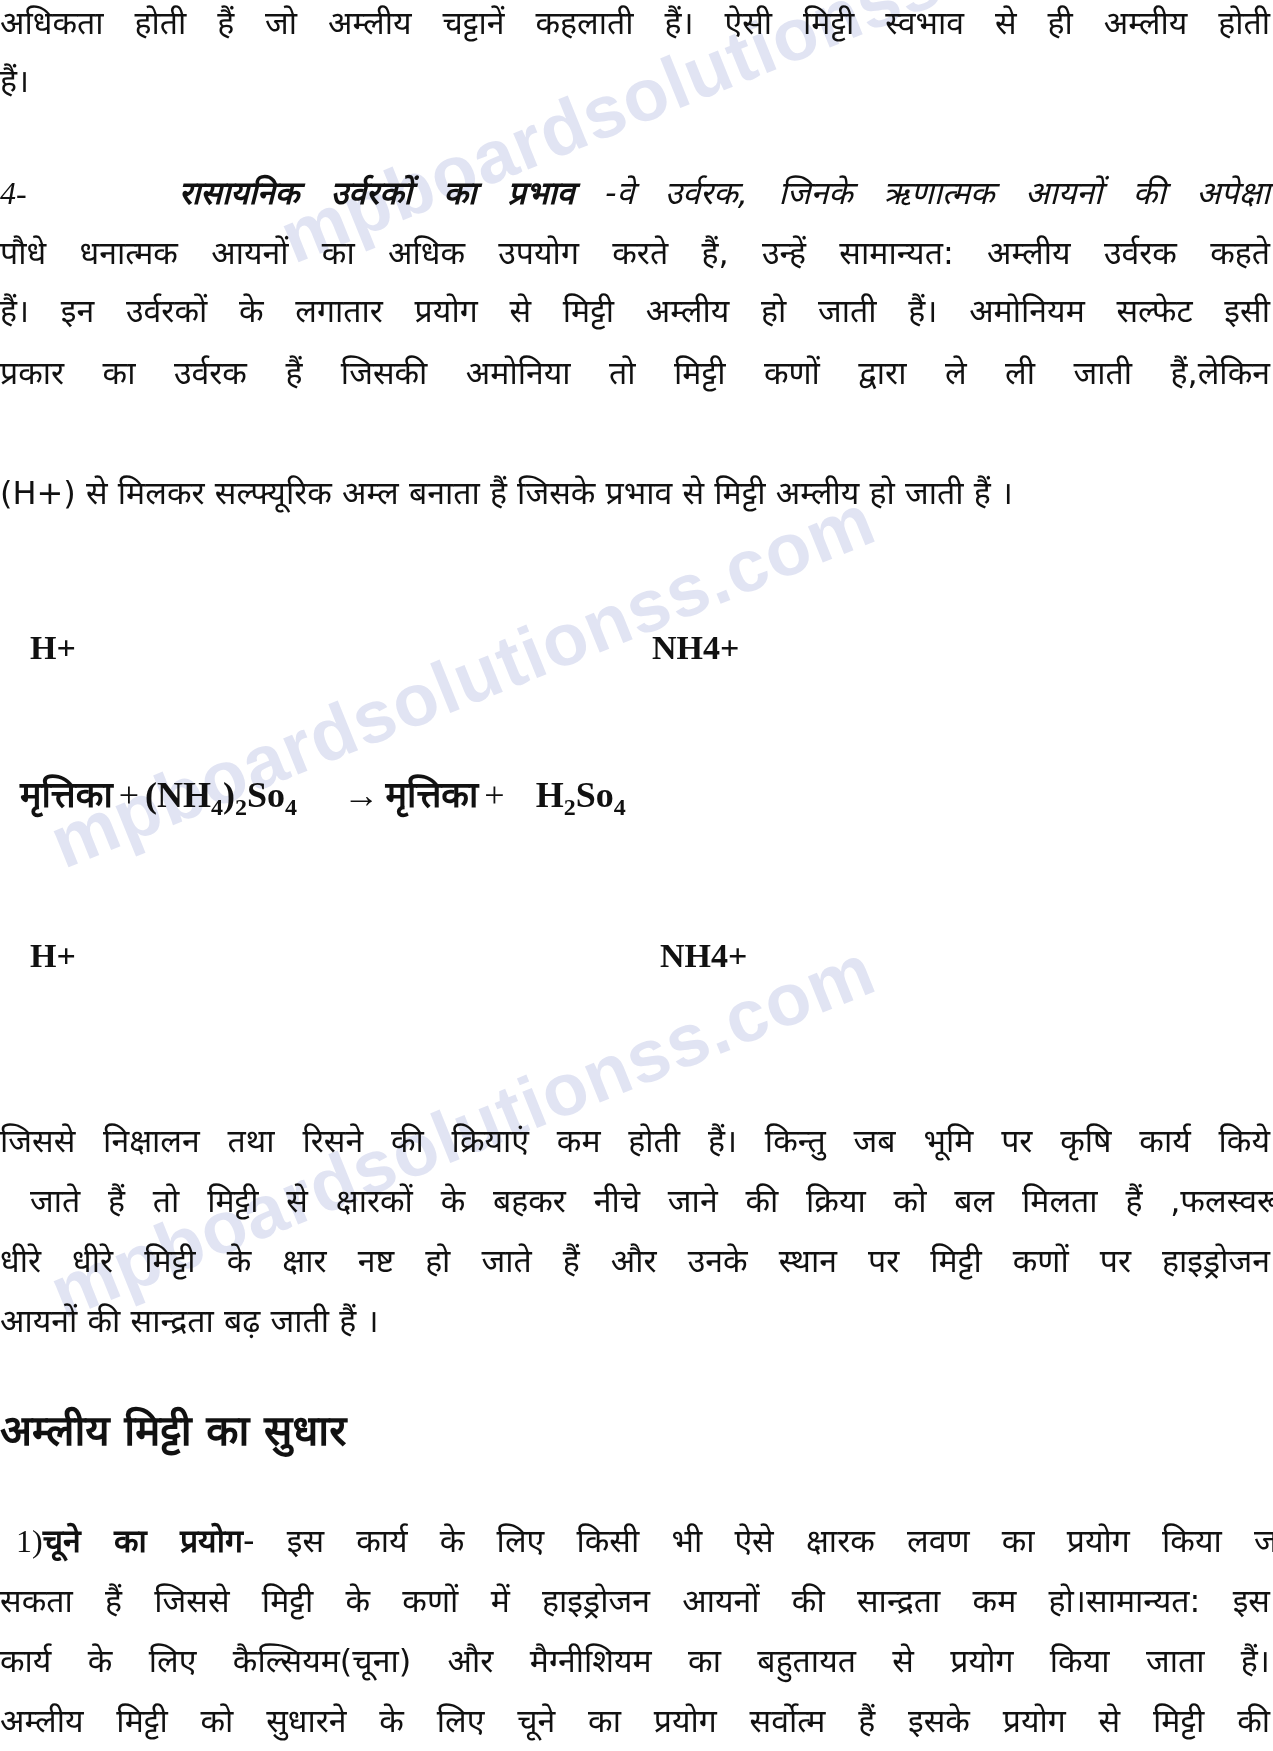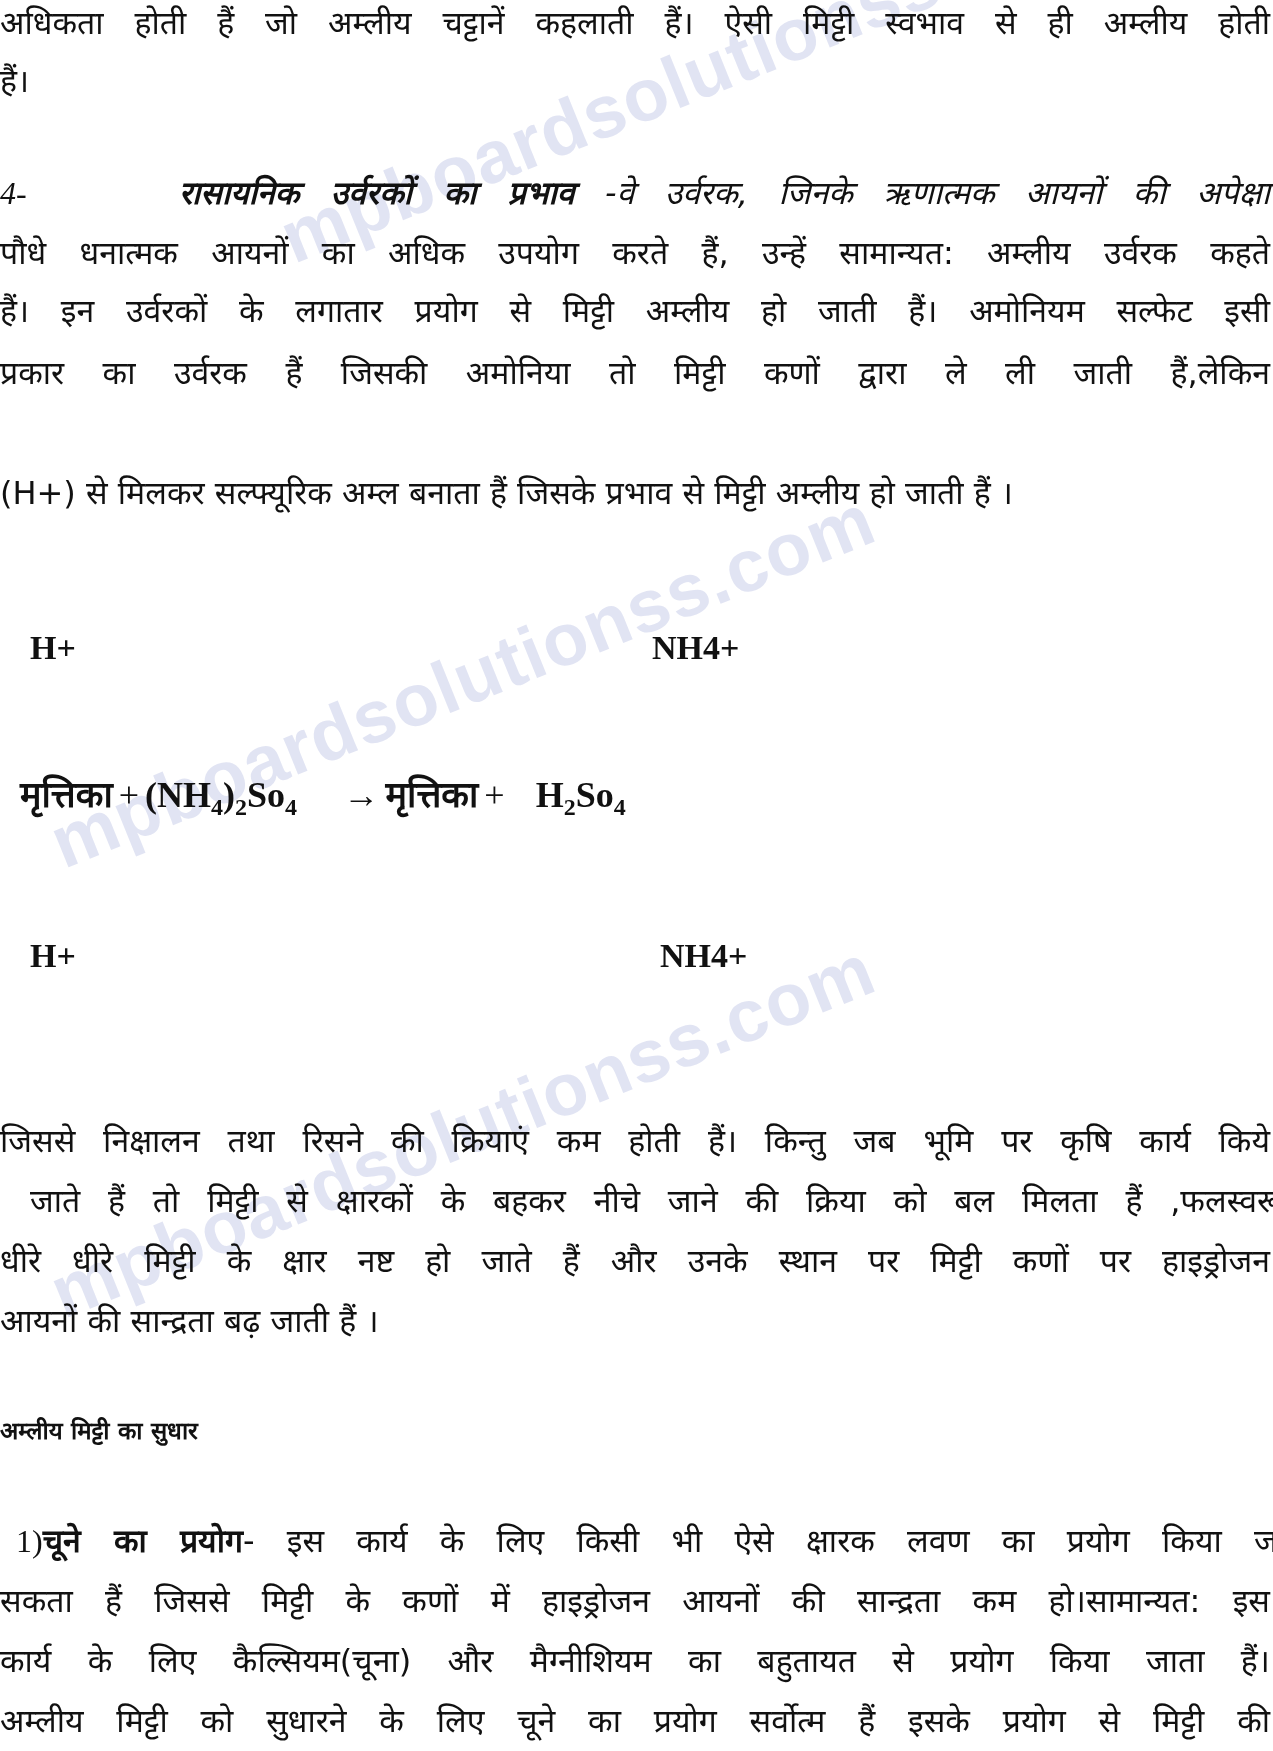--- a/index.html
+++ b/index.html
@@ -22,21 +22,21 @@
     font-weight: bold; font-size: 34px; line-height: 40px;
   }
   .equation {
     position: absolute; left: 20px; top: 770px; white-space: nowrap;
     font-size: 36px; line-height: 50px; font-weight: bold;
   }
   .equation .chem { font-family: "Liberation Serif", serif; font-weight: bold; margin-top: 32px; }
   .equation .op { font-family: "Liberation Serif", serif; font-weight: normal; padding: 0 6px; }
   .equation sub { font-size: 24px; vertical-align: -8px; line-height: 0; }
   .heading {
-    position: absolute; left: 0; font-size: 24px; font-weight: bold; line-height: 62px;
+    position: absolute; left: 0; font-size: 42px; font-weight: bold; line-height: 62px;
   }
   .watermark {
     position: absolute; font-family: "Liberation Sans", sans-serif; font-weight: bold;
     font-size: 74px; color: rgba(120, 130, 200, 0.22); transform: rotate(-22deg);
     transform-origin: left bottom; white-space: nowrap; pointer-events: none; letter-spacing: 1px;
   }
 </style>
 </head>
 <body>
 

